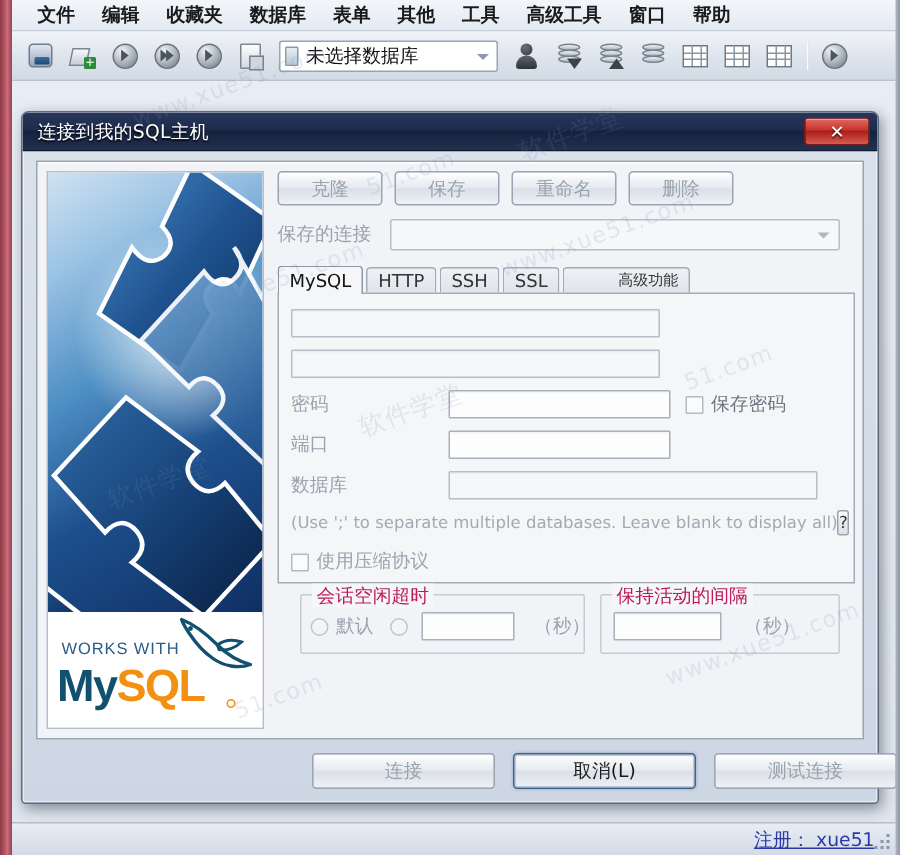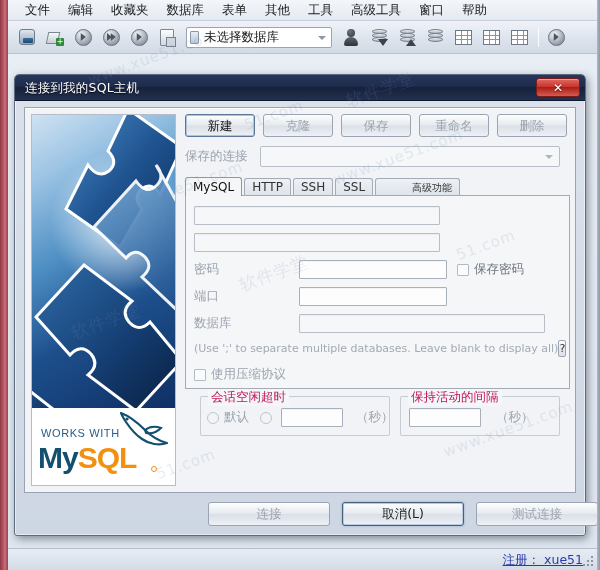--- a/index.html
+++ b/index.html
@@ -28,21 +28,21 @@
     position:absolute; right:0; top:0; width:3px; height:570px;
     background:linear-gradient(90deg,#b0b8c4,#8e97a5);
     z-index:40;
   }
 
   
   #menubar {
     position:absolute; left:8px; top:0; width:589px; height:21px;
     background:linear-gradient(#f3f6fa,#e4eaf2);
     border-bottom:1px solid #c8d0dc;
-    display:flex; align-items:center; padding-left:8px;
+    display:flex; align-items:center; padding-left:8px;font-weight:bold;
   }
   .menu-item {
     padding:2px 9px; font-size:12.5px; color:#1b1b1b; cursor:default;
     white-space:nowrap;
   }
 
   
   #toolbar {
     position:absolute; left:8px; top:21px; width:589px; height:33px;
     background:linear-gradient(#f0f3f8,#dde4ed 55%,#d2dae5);
@@ -498,21 +498,20 @@
             <div class="word">
               <span class="my">My</span><span class="sq">SQL</span>
             </div>
             <div class="dot"></div>
           </div>
         </div>
 
         <div id="content">
 
           <div id="topbtns">
-            <div class="btn enabled default">新建</div>
             <div class="btn">克隆</div>
             <div class="btn">保存</div>
             <div class="btn">重命名</div>
             <div class="btn">删除</div>
           </div>
 
           <div class="row" id="saved-row">
             <div class="lbl">保存的连接</div>
             <div id="saved-combo">
               <div class="arrow"></div>

